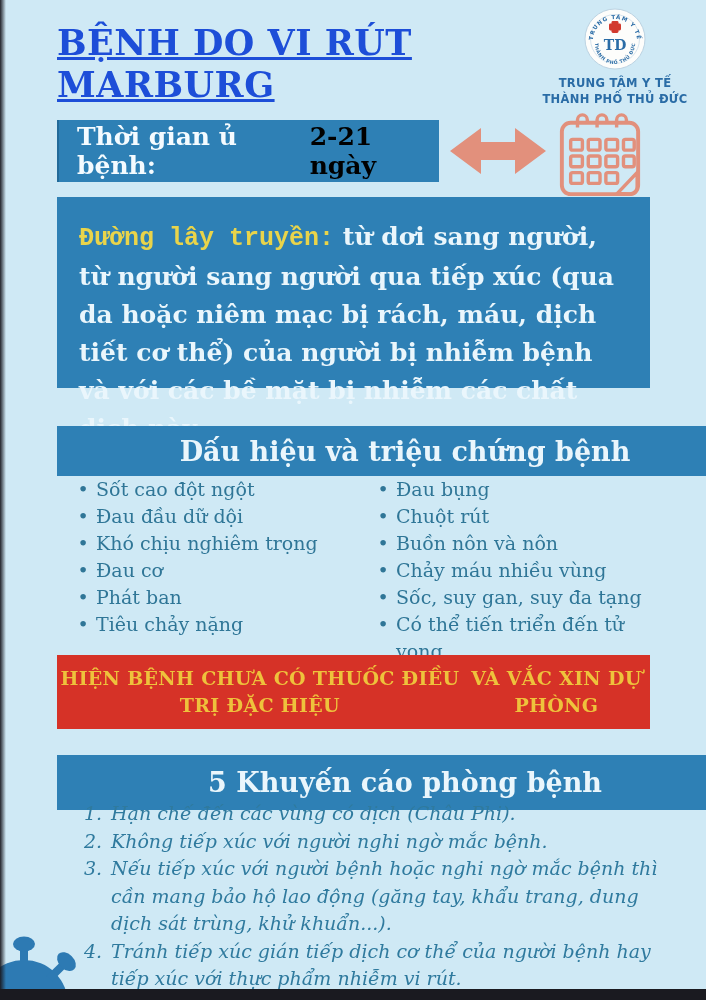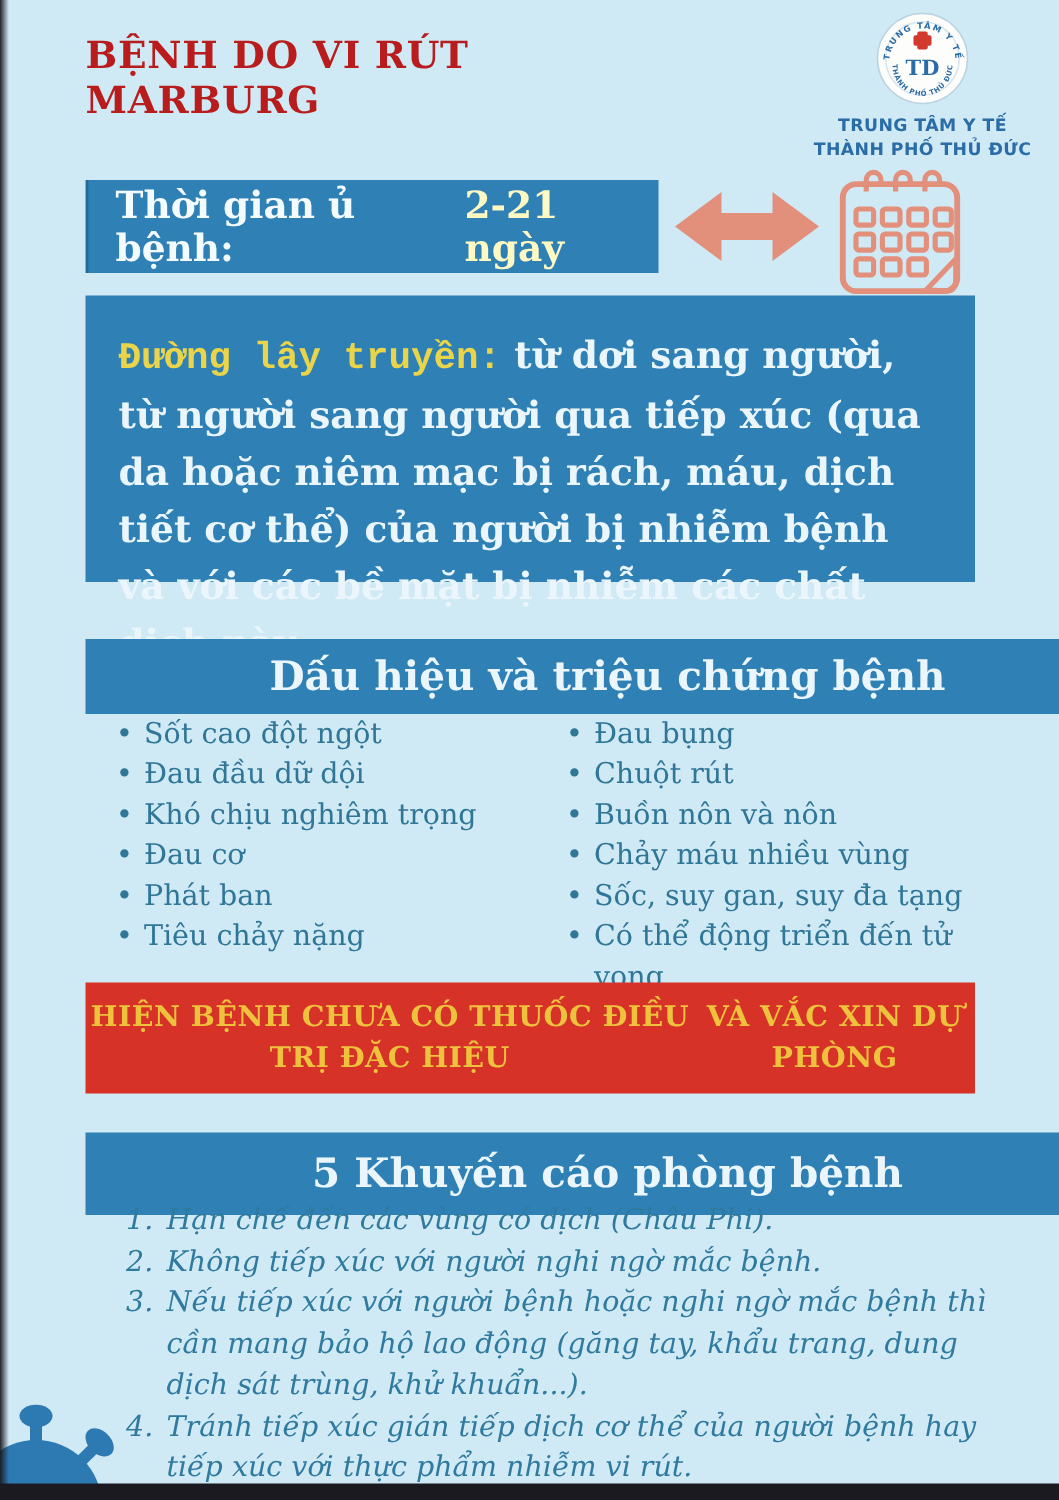--- a/index.html
+++ b/index.html
@@ -10,34 +10,34 @@
     background:#cfe9f5; overflow:hidden;
   }
   
   .edge-left { position:absolute; left:0; top:0; width:6px; height:1000px;
     background:linear-gradient(to right, rgba(25,25,32,.95), rgba(25,25,32,0)); z-index:9;}
   .edge-bottom { position:absolute; left:0; bottom:0; width:706px; height:11px;
     background:#1a1a20; z-index:9;}
 
   
   .title { position:absolute; left:57px; top:22px; width:430px;
-    color:#b91c1c; font-size:25px; font-weight:700; line-height:1.2; letter-spacing:.5px;}
+    color:#1d4ed8; font-size:35px; font-weight:700; line-height:1.2; letter-spacing:.5px;text-decoration:underline;}
 
   
   .logo-wrap { position:absolute; left:535px; top:8px; width:160px; text-align:center;}
   .logo-circle { width:62px; height:62px; margin:0 auto; display:block;}
   .org-name { margin-top:6px; color:#2a6ca6; font-size:11.5px; font-weight:700;
     line-height:1.35; letter-spacing:.3px; font-family:"DejaVu Sans","Liberation Sans",sans-serif;}
 
   
   .incubation { position:absolute; left:57px; top:120px; width:382px; height:62px;
     background:#2e80b5; display:flex; align-items:center; padding-left:20px; 
     box-shadow:inset 2px 0 0 rgba(0,40,70,.25);}
   .incubation .lbl { color:#f4fbff; font-size:25px; font-weight:700;}
-  .incubation .val { color:#fef9c3; font-size:25px; font-weight:700;}
+  .incubation .val { color:#000000; font-size:25px; font-weight:700;}
 
   .arrow-icon { position:absolute; left:449px; top:124px; width:98px; height:54px;}
   .calendar-icon { position:absolute; left:556px; top:110px; width:88px; height:90px;}
 
   
   .transmission { position:absolute; left:57px; top:197px; width:593px; height:191px;
     background:#2e80b5; padding:21px 22px; color:#eaf6fc;
     font-size:25px; font-weight:700; line-height:38px;}
   .transmission .lead { color:#e9d44a;font-family:Liberation Mono, monospace; }
 
@@ -151,21 +151,21 @@
       <div class="sym-item">Đau cơ</div>
       <div class="sym-item">Phát ban</div>
       <div class="sym-item">Tiêu chảy nặng</div>
     </div>
     <div class="sym-col right">
       <div class="sym-item">Đau bụng</div>
       <div class="sym-item">Chuột rút</div>
       <div class="sym-item">Buồn nôn và nôn</div>
       <div class="sym-item">Chảy máu nhiều vùng</div>
       <div class="sym-item">Sốc, suy gan, suy đa tạng</div>
-      <div class="sym-item">Có thể động triển đến tử vong</div>
+      <div class="sym-item">Có thể tiến triển đến tử vong</div>
     </div>
   </div>
 
   <div class="warning">
     <div>HIỆN BỆNH CHƯA CÓ THUỐC ĐIỀU TRỊ ĐẶC HIỆU</div>
     <div>VÀ VẮC XIN DỰ PHÒNG</div>
   </div>
 
   <div class="bar bar-reco">5 Khuyến cáo phòng bệnh</div>
 

